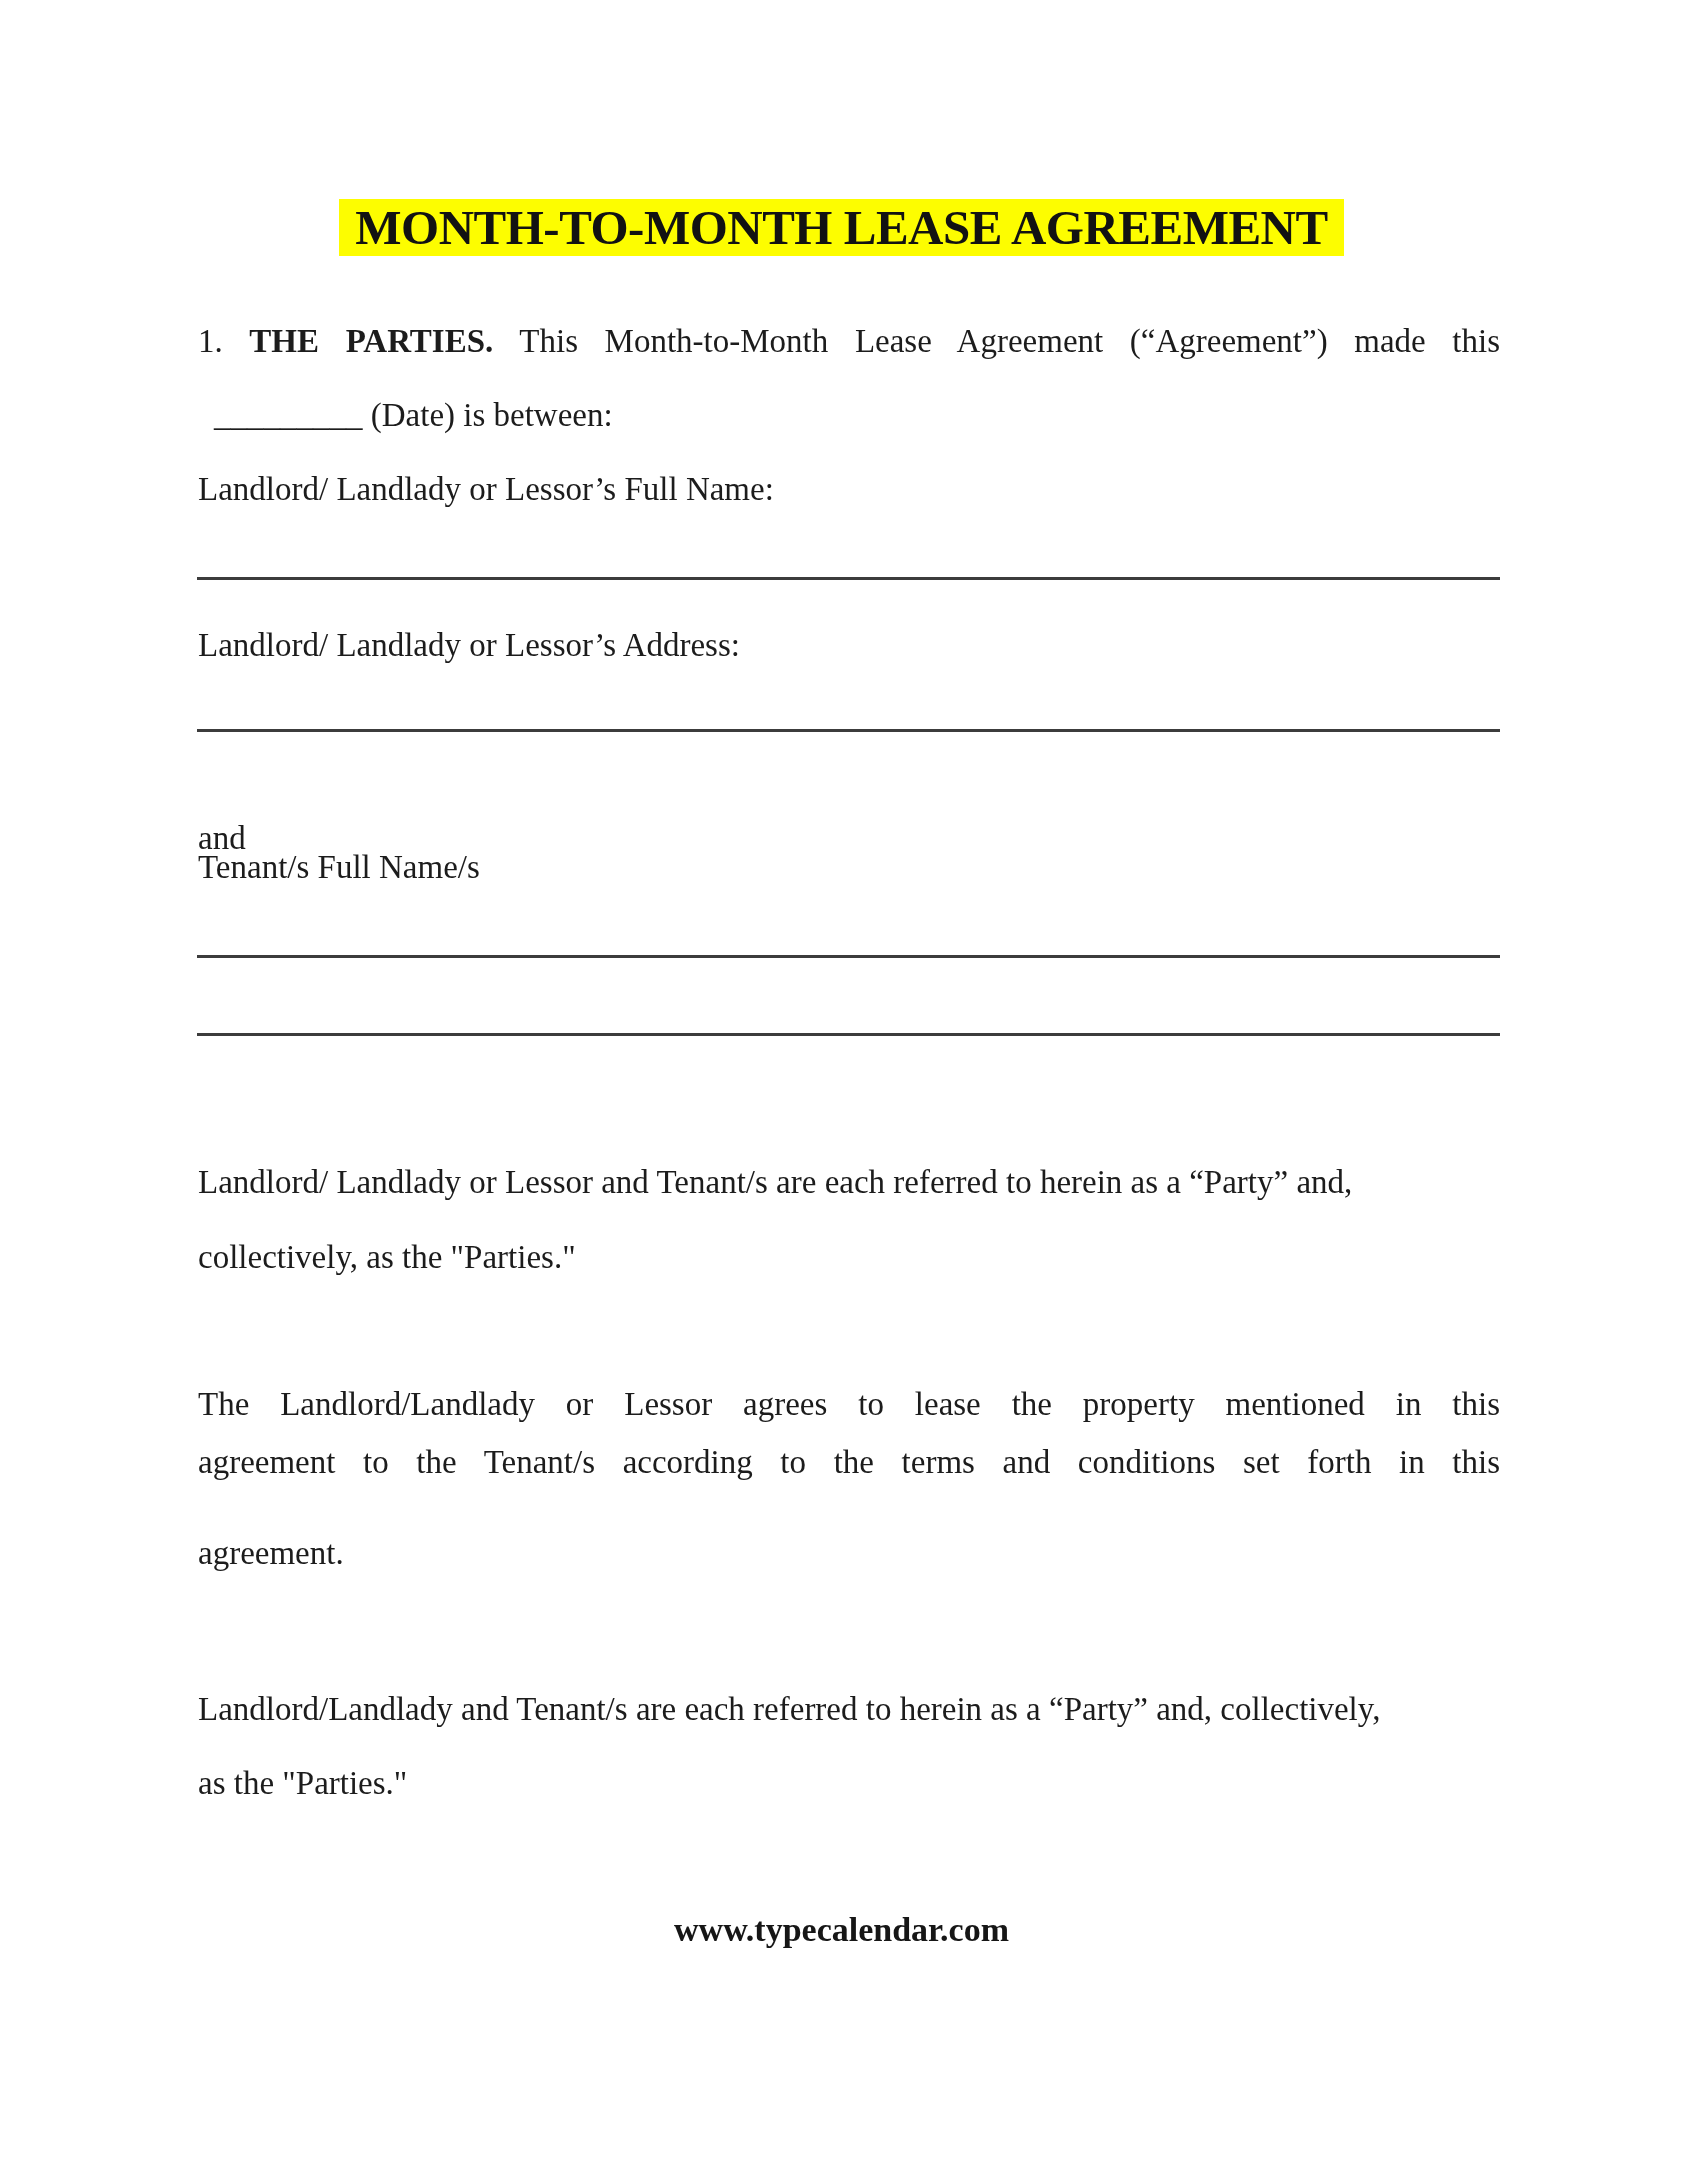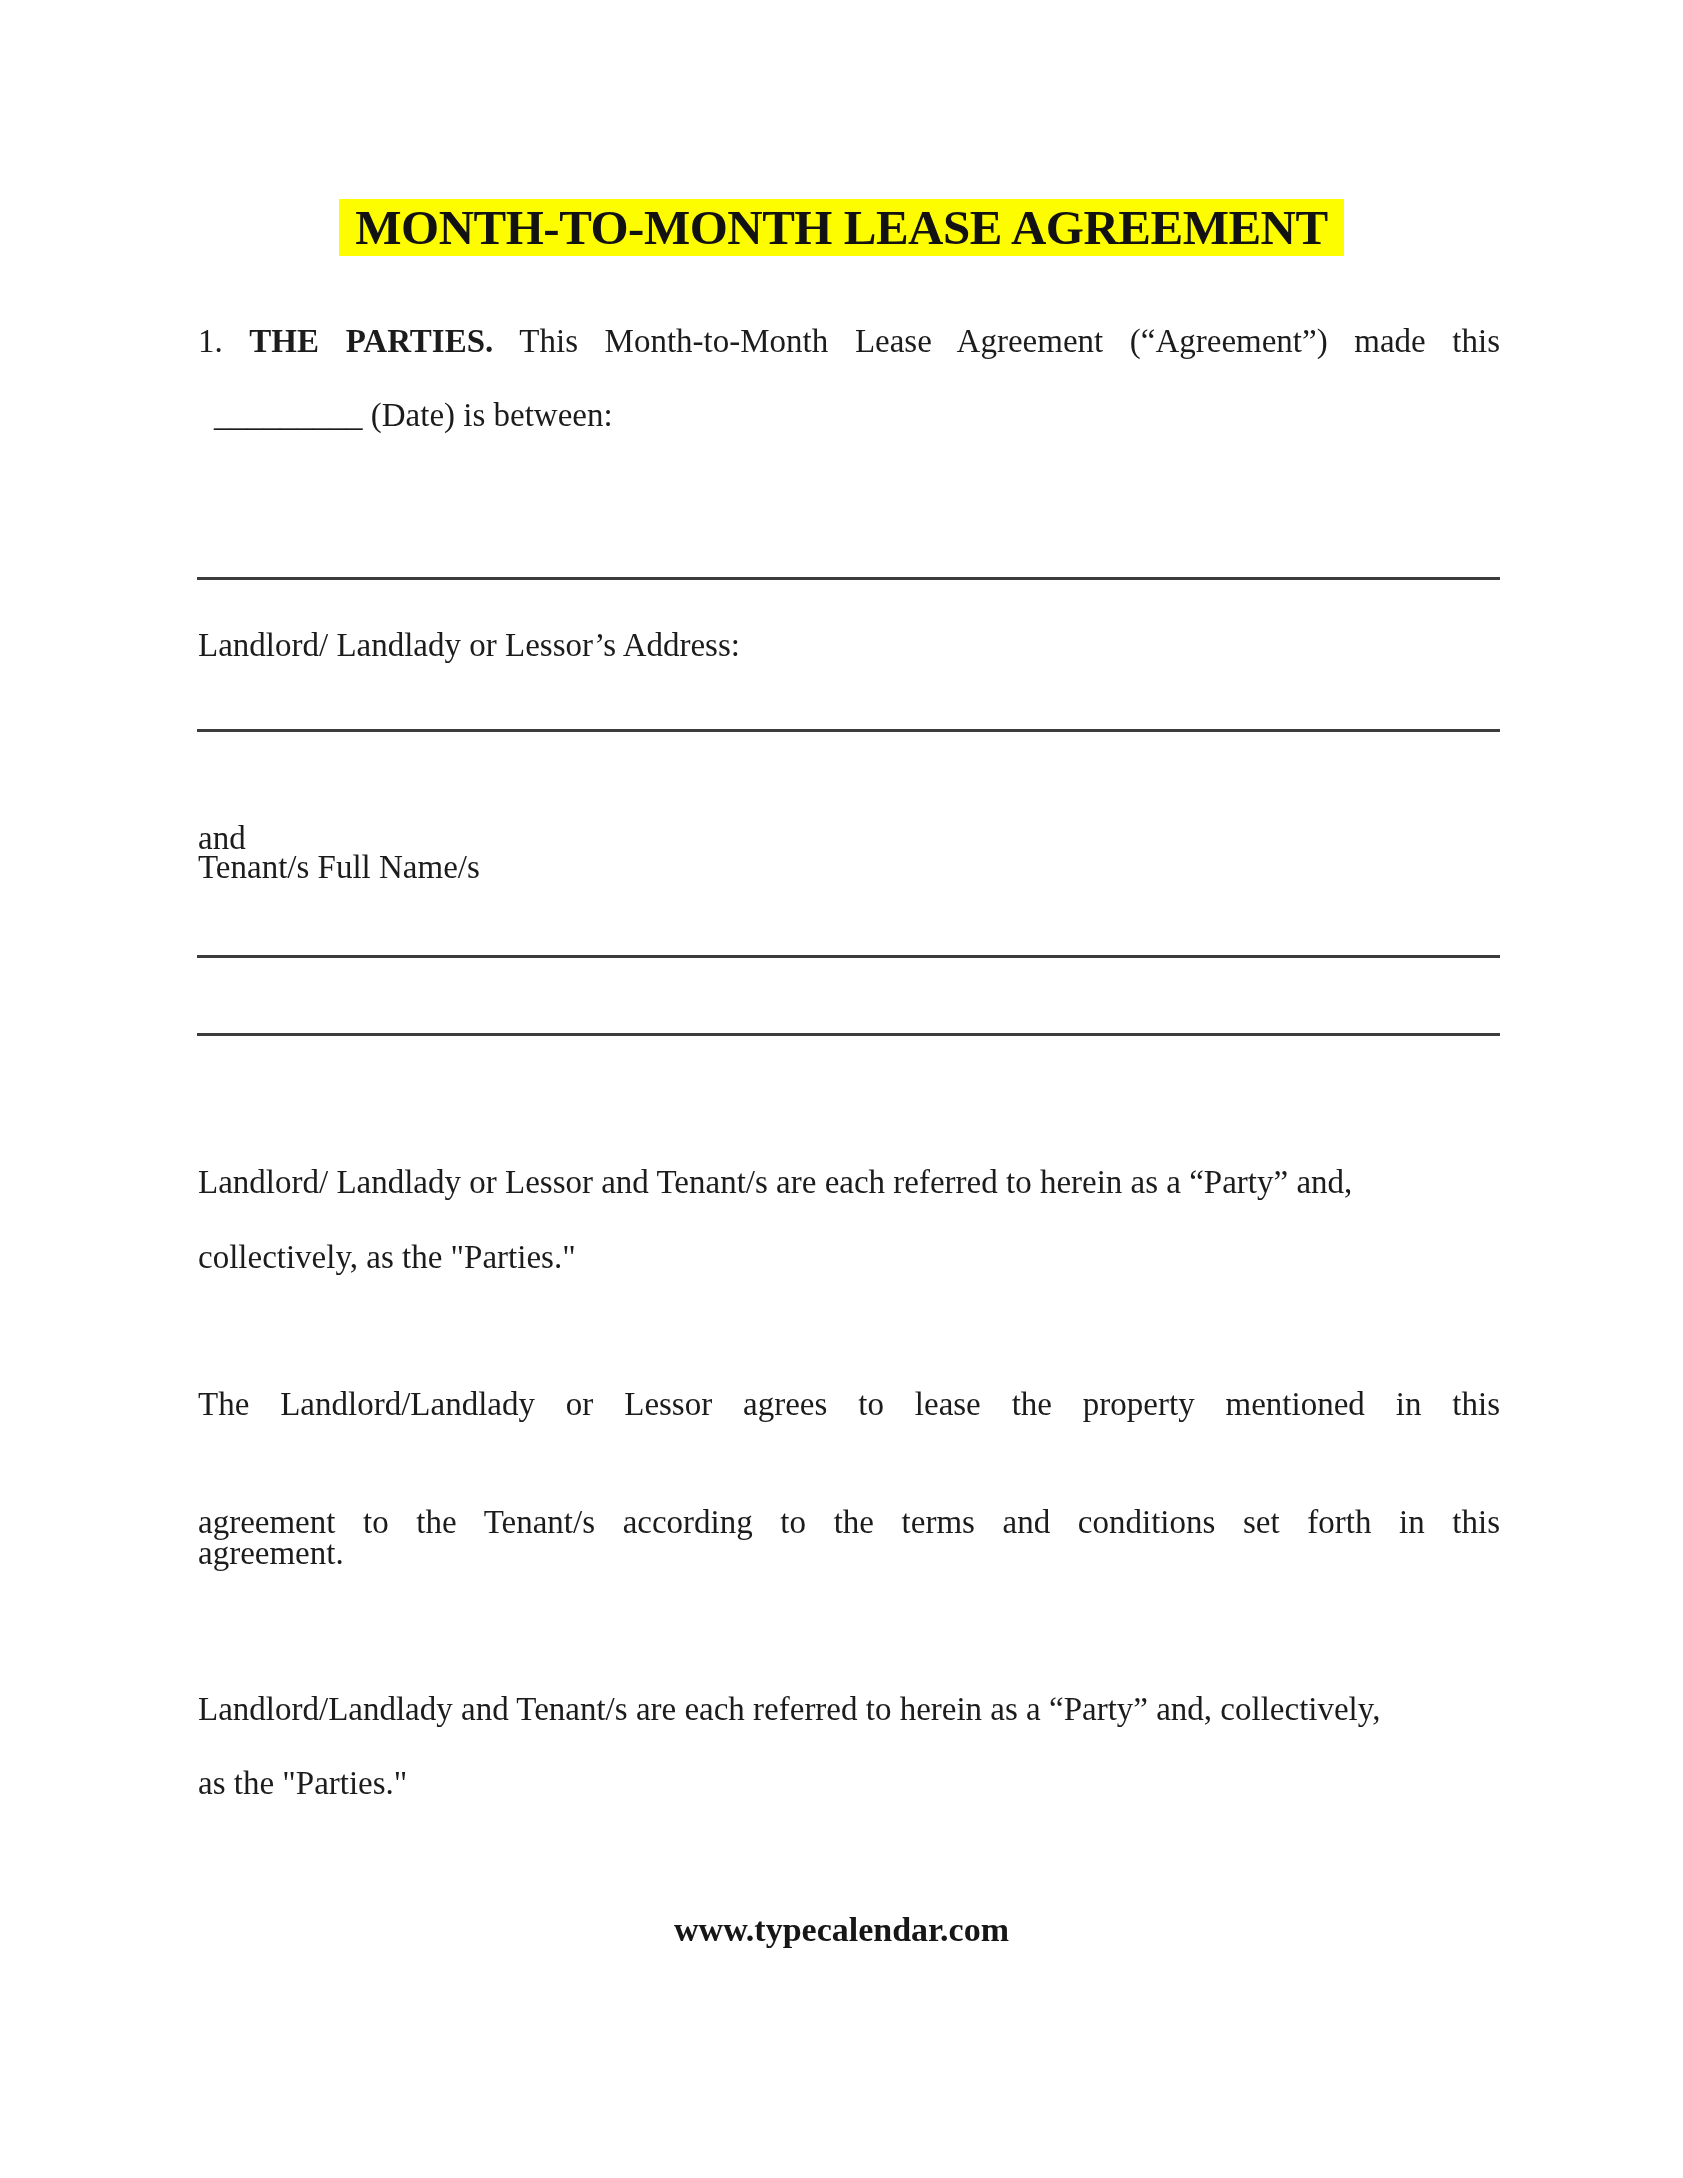--- a/index.html
+++ b/index.html
@@ -52,39 +52,40 @@
 <div class="page">
 
   <div class="title-row">
     <span class="hl">MONTH-TO-MONTH LEASE AGREEMENT</span>
   </div>
 
   <div class="line just" style="top:319px;"><span>1.</span> <span class="bold">THE PARTIES.</span> <span>This Month-to-Month Lease Agreement (“Agreement”) made this</span></div>
 
   <div class="line" style="top:393px;margin-left:16px;">_________ (Date) is between:</div>
 
+  <div class="line" style="top:467px;">Landlord/ Landlady or Lessor’s Full Name:</div>
 
   <div class="rule" style="top:577px;"></div>
 
   <div class="line" style="top:623px;">Landlord/ Landlady or Lessor’s Address:</div>
 
   <div class="rule" style="top:729px;"></div>
 
   <div class="line" style="top:816px;">and</div>
 
   <div class="line" style="top:845px;">Tenant/s Full Name/s</div>
 
   <div class="rule" style="top:955px;"></div>
   <div class="rule" style="top:1033px;"></div>
 
   <div class="line" style="top:1160px;">Landlord/ Landlady or Lessor and Tenant/s are each referred to herein as a “Party” and,</div>
   <div class="line" style="top:1235px;">collectively, as the "Parties."</div>
 
   <div class="line just" style="top:1382px;">The Landlord/Landlady or Lessor agrees to lease the property mentioned in this</div>
-  <div class="line just" style="top:1500px;">agreement to the Tenant/s according to the terms and conditions set forth in this</div>
+  <div class="line just" style="top:1440px;">agreement to the Tenant/s according to the terms and conditions set forth in this</div>
   <div class="line" style="top:1531px;">agreement.</div>
 
   <div class="line" style="top:1687px;">Landlord/Landlady and Tenant/s are each referred to herein as a “Party” and, collectively,</div>
   <div class="line" style="top:1761px;">as the "Parties."</div>
 
   <div class="footer">www.typecalendar.com</div>
 
 </div>
 
 

